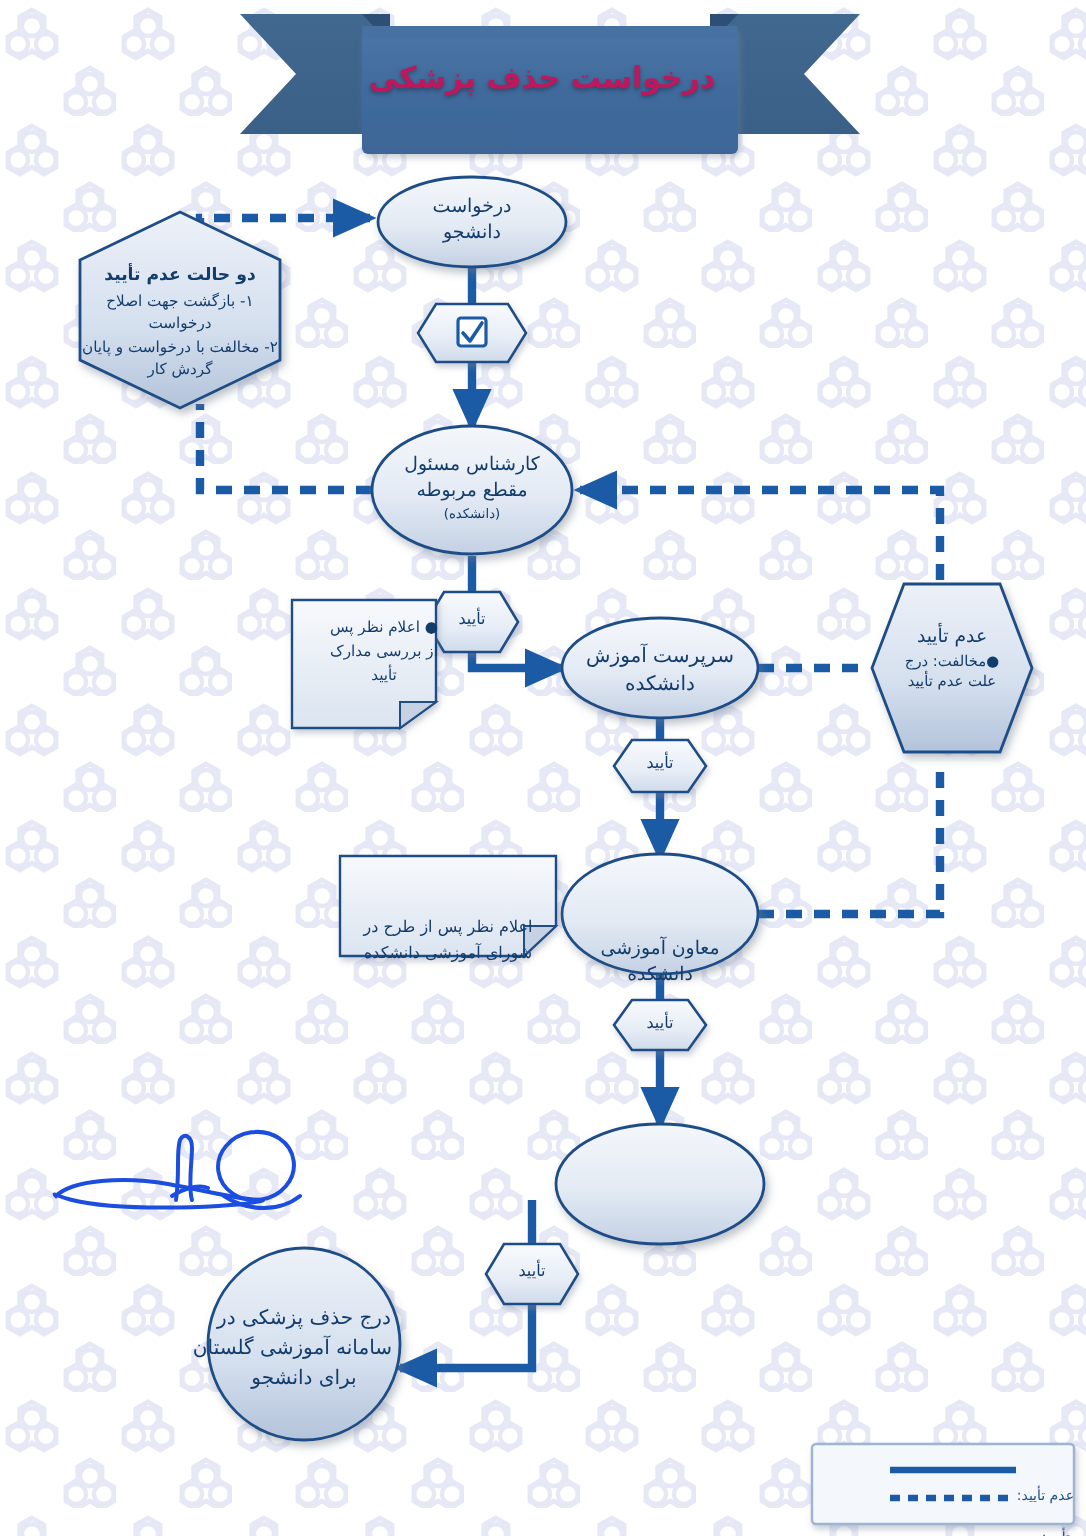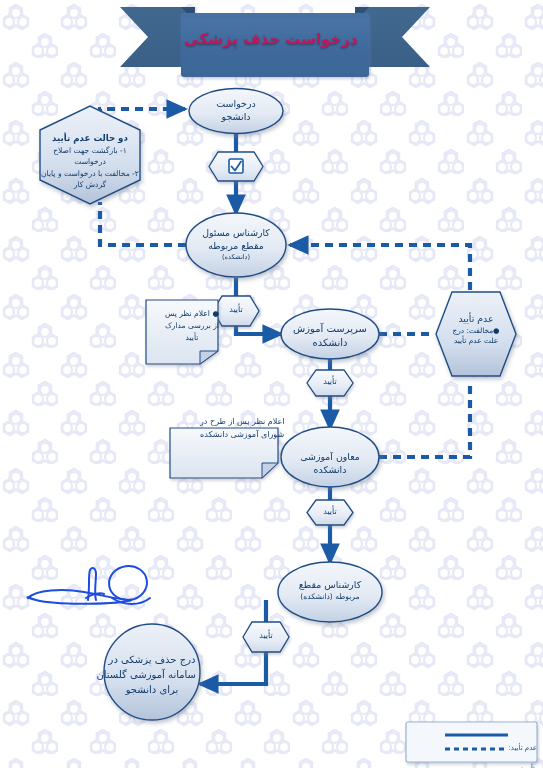--- a/index.html
+++ b/index.html
@@ -295,38 +295,34 @@
   <div class="ovl" style="left:438px;top:312px;width:76px;font-size:7.4px;line-height:1.45;">
     <div style="font-size:9.4px;">عدم تأیید</div>
     <div>●مخالفت: درج</div>
     <div>علت عدم تأیید</div>
   </div>
 
   <div class="ovl" style="left:307px;top:377px;width:46px;font-size:8px;">
     <span>تأیید</span>
   </div>
 
-  <div class="ovl" style="left:285px;top:451px;width:90px;font-size:9.4px;">
+  <div class="ovl" style="left:285px;top:469px;width:90px;font-size:9.4px;">
     <div>معاون آموزشی</div>
     <div>دانشکده</div>
   </div>
 
-  <div class="ovl" style="left:172px;top:416px;width:104px;font-size:8px;line-height:1.6;text-align:left;margin-left:28px;">
+  <div class="ovl" style="left:172px;top:458px;width:104px;font-size:8px;line-height:1.6;text-align:center;">
     <div>اعلام نظر پس از طرح در</div>
     <div>شورای آموزشی دانشکده</div>
   </div>
 
   <div class="ovl" style="left:307px;top:507px;width:46px;font-size:8px;">
     <span>تأیید</span>
   </div>
 
-  <div class="ovl" style="left:278px;top:579px;width:104px;font-size:9.4px;">
-    <div>کارشناس  مقطع</div>
-    <div style="font-size:7.6px;">مربوطه (دانشکده)</div>
-  </div>
 
   <div class="ovl" style="left:243px;top:631px;width:46px;font-size:8px;">
     <span>تأیید</span>
   </div>
 
   <div class="ovl" style="left:108px;top:652px;width:88px;font-size:10px;line-height:1.5;">
     <div>درج حذف پزشکی در</div>
     <div>سامانه آموزشی گلستان</div>
     <div>برای دانشجو</div>
   </div>

